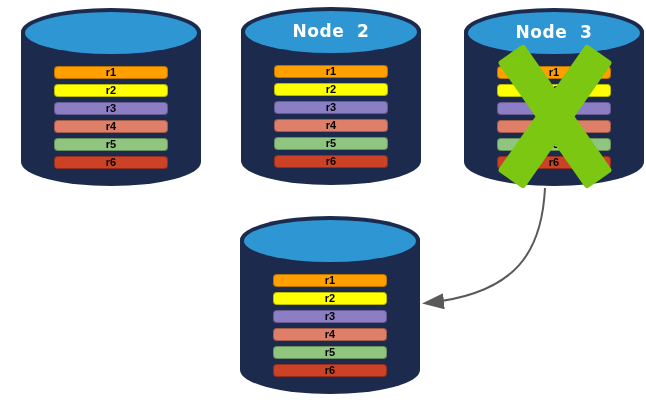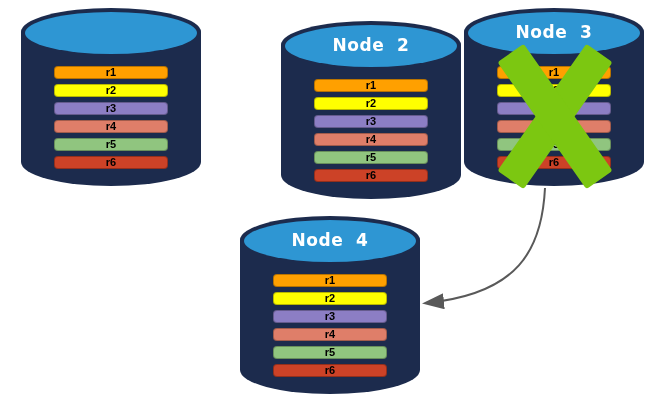--- a/index.html
+++ b/index.html
@@ -87,21 +87,21 @@
     <div class="shards">
       <div class="shard" style="background-color: rgb(255, 160, 0);">r1</div>
       <div class="shard" style="background-color: rgb(255, 255, 0);">r2</div>
       <div class="shard" style="background-color: rgb(140, 126, 196);">r3</div>
       <div class="shard" style="background-color: rgb(223, 126, 105);">r4</div>
       <div class="shard" style="background-color: rgb(144, 197, 127);">r5</div>
       <div class="shard" style="background-color: rgb(204, 66, 39);">r6</div>
     </div>
   </div>
 
-  <div class="cyl" style="left:241px; top:21px;margin-left:40px;">
+  <div class="cyl" style="left:241px; top:7px;">
     <div class="cyl-rim"></div>
     <div class="cyl-body"></div>
     <div class="cyl-cap"></div>
     <div class="cyl-title">Node  2</div>
     <div class="shards">
       <div class="shard" style="background-color: rgb(255, 160, 0);">r1</div>
       <div class="shard" style="background-color: rgb(255, 255, 0);">r2</div>
       <div class="shard" style="background-color: rgb(140, 126, 196);">r3</div>
       <div class="shard" style="background-color: rgb(223, 126, 105);">r4</div>
       <div class="shard" style="background-color: rgb(144, 197, 127);">r5</div>
@@ -125,21 +125,20 @@
     <div class="x-mark">
       <div class="x-stroke a" style="background-color: rgb(124, 199, 17);"></div>
       <div class="x-stroke b" style="background-color: rgb(124, 199, 17);"></div>
     </div>
   </div>
 
   <div class="cyl" style="left:240px; top:216px;">
     <div class="cyl-rim"></div>
     <div class="cyl-body"></div>
     <div class="cyl-cap"></div>
-    <div class="cyl-title">Node  4</div>
     <div class="shards">
       <div class="shard" style="background-color: rgb(255, 160, 0);">r1</div>
       <div class="shard" style="background-color: rgb(255, 255, 0);">r2</div>
       <div class="shard" style="background-color: rgb(140, 126, 196);">r3</div>
       <div class="shard" style="background-color: rgb(223, 126, 105);">r4</div>
       <div class="shard" style="background-color: rgb(144, 197, 127);">r5</div>
       <div class="shard" style="background-color: rgb(204, 66, 39);">r6</div>
     </div>
   </div>
 

